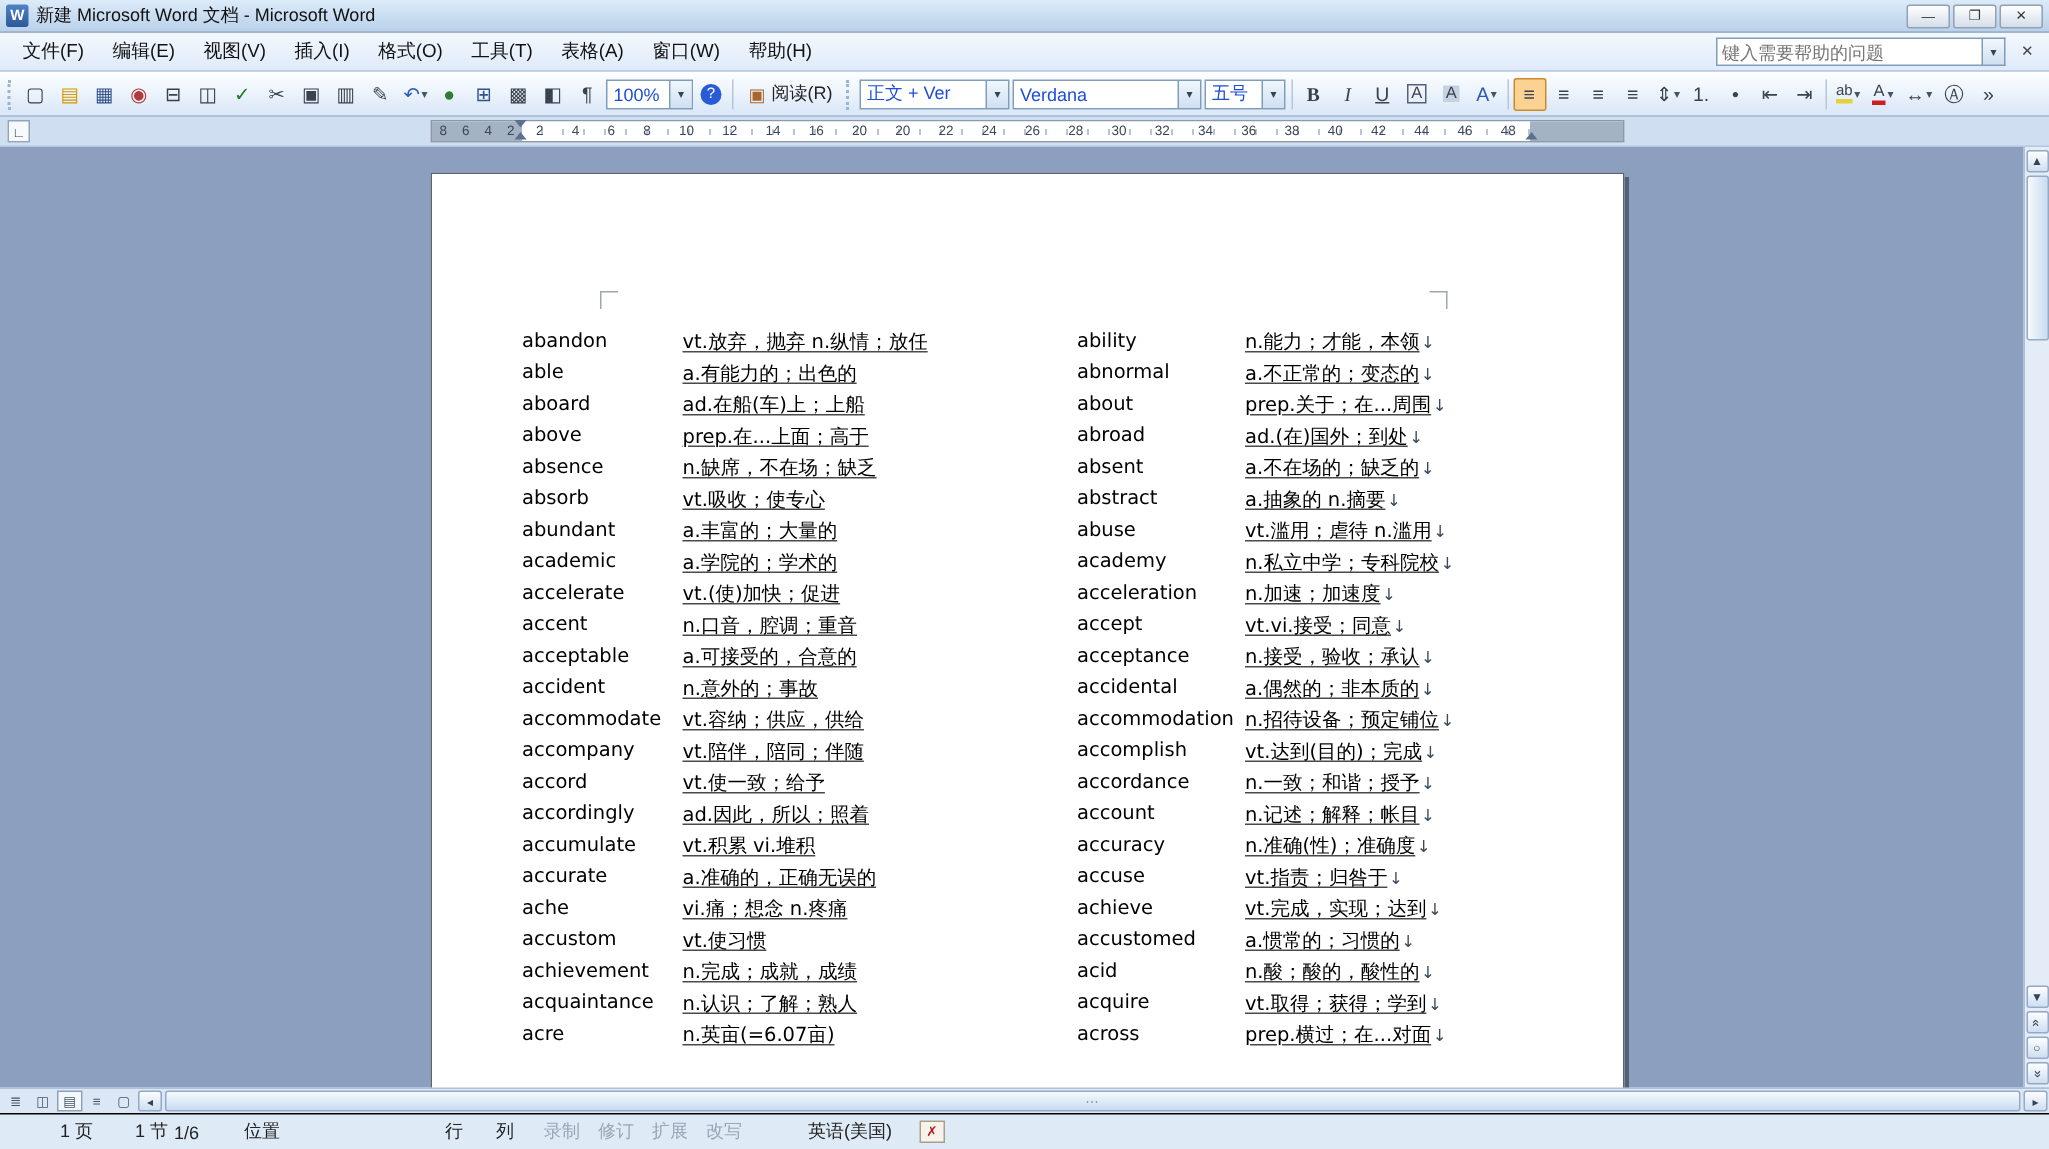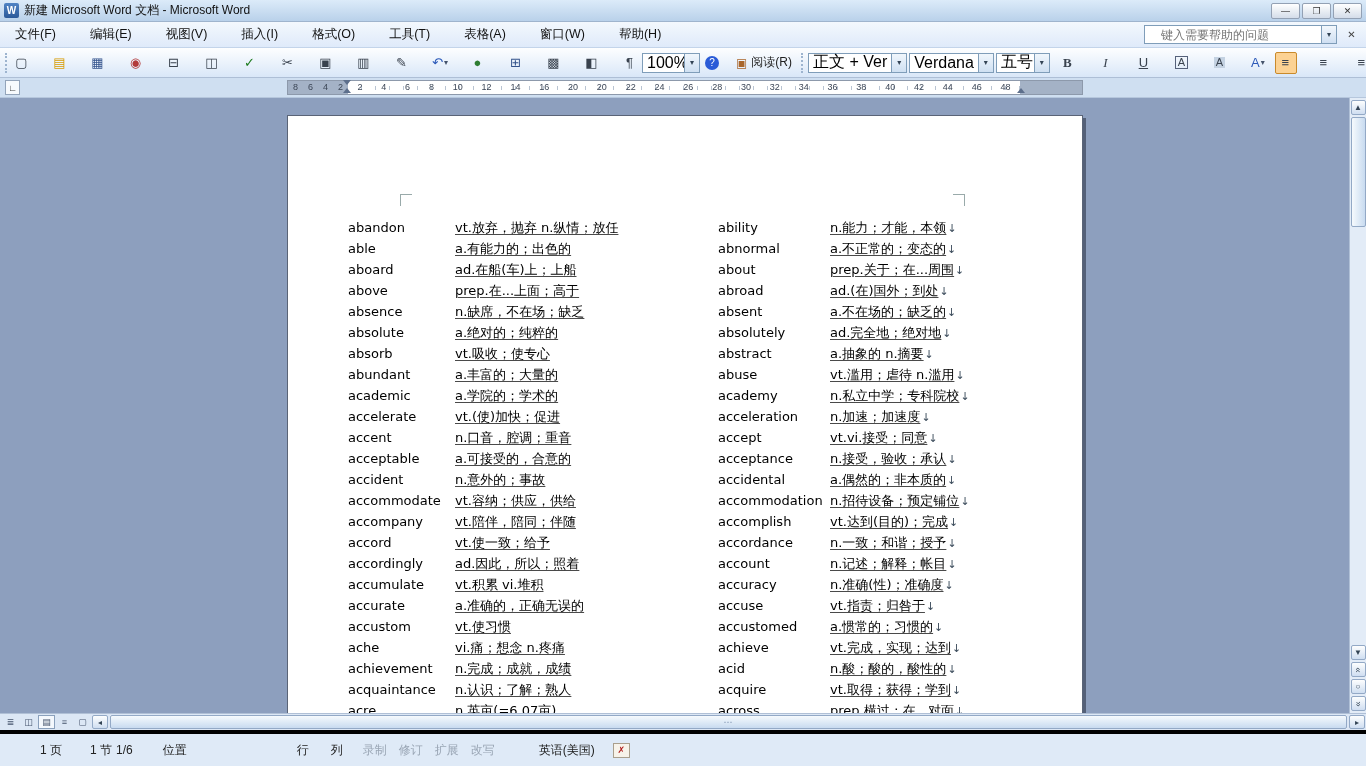--- a/index.html
+++ b/index.html
@@ -11,27 +11,27 @@
   .titlebar{height:22px;background:linear-gradient(#dcebf9,#b9d1ea);display:flex;align-items:center;padding:0 4px;border-bottom:1px solid #9fb4cd}
   .app-icon{width:15px;height:15px;background:linear-gradient(#4f83c4,#2c5a99);color:#fff;font-weight:bold;font-size:10px;display:flex;align-items:center;justify-content:center;border-radius:2px;margin-right:5px}
   .title-text{font-size:12px;color:#111}
   .win-controls{margin-left:auto;display:flex;gap:2px}
   .win-btn{width:29px;height:16px;border:1px solid #93a1b4;border-radius:2px;background:linear-gradient(#ffffff,#d4dde9);display:flex;align-items:center;justify-content:center;font-size:9px;color:#333}
 
   
   .menubar{height:26px;background:linear-gradient(#f3f8fd,#dfeafa);display:flex;align-items:center;padding:0 6px;border-bottom:1px solid #c3d4ea}
   .menu-item{padding:4px 9px;font-size:12.5px;color:#111;white-space:nowrap}
   .help-box{margin-left:auto;display:flex;align-items:center}
-  .help-input{width:178px;height:19px;border:1px solid #7f9db9;font-size:12px;padding:1px 16px;color:#555;background:#fff}
+  .help-input{width:178px;height:19px;border:1px solid #7f9db9;font-size:12px;padding:1px 3px;color:#555;background:#fff}
   .help-dd{width:15px;height:19px;border:1px solid #7f9db9;border-left:none;background:linear-gradient(#f2f7fc,#cfdff2);display:flex;align-items:center;justify-content:center;font-size:8px;color:#345}
   .mdi-close{width:17px;height:17px;margin-left:6px;display:flex;align-items:center;justify-content:center;font-size:10px;color:#444}
 
   
   .toolbar{height:30px;background:linear-gradient(#fdfeff,#d9e7f8);border-bottom:1px solid #aebfd6;display:flex;align-items:center;padding:0 3px;white-space:nowrap}
-  .tb-group{display:flex;gap:16px}
+  .tb-group{display:flex;gap:1px}
   .grip{width:4px;height:20px;border-left:2px dotted #9db4cf;margin:0 4px 0 2px}
   .sep{width:1px;height:20px;background:#b5c6da;margin:0 3px}
   .tbtn{min-width:22px;height:22px;padding:0 2px;display:flex;align-items:center;justify-content:center;font-size:13px;color:#39424e;border:1px solid transparent;border-radius:2px;cursor:default}
   .tbtn .glyph{line-height:1}
   .tbtn .dd{font-size:8px;color:#44536b;margin-left:1px}
   .tbtn[data-active="true"]{background:#fcd293;border-color:#c98a2c}
   .tbtn[data-name="open-icon"]{color:#d79b00}
   .tbtn[data-name="save-icon"]{color:#34538c}
   .tbtn[data-name="permission-icon"]{color:#b23a3a}
   .tbtn[data-name="spelling-grammar-icon"]{color:#1b7a1b;font-weight:bold}
@@ -41,21 +41,21 @@
   .tbtn[data-name="bold-icon"]{font-weight:bold;font-family:"Liberation Serif",serif}
   .tbtn[data-name="italic-icon"]{font-style:italic;font-family:"Liberation Serif",serif}
   .tbtn[data-name="underline-icon"] .glyph{text-decoration:underline}
   .tbtn[data-name="char-border-icon"] .glyph{border:1px solid #55617a;padding:0 2px;font-size:11px}
   .tbtn[data-name="char-shading-icon"] .glyph{background:#c4d2e2;padding:0 2px;font-size:11px}
   .tbtn[data-name="char-style-icon"]{color:#2a58b8}
   .tbtn[data-name="font-color-icon"] .glyph{border-bottom:3px solid #cc2020;font-size:11px;padding:0 1px}
   .tbtn[data-name="highlight-icon"] .glyph{border-bottom:3px solid #e3d23a;font-size:10px}
   .tbtn[data-name="help-icon"] .glyph{background:#2a5bd7;color:#fff;border-radius:50%;width:14px;height:14px;display:flex;align-items:center;justify-content:center;font-size:10px}
   .combo{height:20px;border:1px solid #7f9db9;background:#fff;display:flex;align-items:center;margin:0 1px}
-  .combo-val{padding:0 4px;font-size:16px;color:#000000;overflow:hidden;white-space:nowrap;flex:1}
+  .combo-val{padding:0 4px;font-size:12px;color:#1d4ed8;overflow:hidden;white-space:nowrap;flex:1}
   .combo-arrow{width:15px;height:100%;border-left:1px solid #7f9db9;background:linear-gradient(#f0f6fc,#cfe0f2);display:flex;align-items:center;justify-content:center;font-size:8px;color:#345}
   .w-zoom{width:58px}.w-style{width:100px}.w-font{width:126px}.w-size{width:54px}
   .read-btn{display:flex;align-items:center;gap:4px;height:22px;padding:0 6px;border:1px solid transparent;border-radius:2px;font-size:12px;color:#222}
   .read-book{color:#a9662c;font-size:12px}
 
   
   .ruler-row{height:20px;background:#cfdff1;position:relative;border-bottom:1px solid #b6c7dd}
   .tab-selector{position:absolute;left:5px;top:2px;width:15px;height:15px;background:#f7fafd;border:1px solid #93a4ba;display:flex;align-items:center;justify-content:center;font-size:9px;color:#444}
   .ruler{position:absolute;left:287px;top:2px;width:796px;height:15px;display:flex;border:1px solid #8d99ab;background:#fff}
   .r-margin{width:60px;background:#a4b2c6;display:flex;align-items:center;justify-content:space-around}
@@ -92,21 +92,21 @@
   
   .hscroll-row{height:17px;background:#dce7f5;border-top:1px solid #b0c0d6;display:flex;align-items:center}
   .viewbar{display:flex;align-items:center;padding-left:2px;gap:1px}
   .vw{width:17px;height:14px;display:flex;align-items:center;justify-content:center;font-size:9px;color:#44536b;border:1px solid transparent}
   .vw[data-active="true"]{background:#f4f8fd;border-color:#8aa0bc}
   .hs-btn{width:16px;height:14px;background:linear-gradient(#fdfefe,#cfdef1);border:1px solid #93a9c6;border-radius:2px;display:flex;align-items:center;justify-content:center;font-size:8px;color:#345;margin:0 1px}
   .hs-track{flex:1;height:14px;position:relative;background:#ecf2f9;margin:0 1px}
   .hs-thumb{position:absolute;inset:0;background:linear-gradient(#f6fafd,#c8dbf0);border:1px solid #93a9c6;border-radius:2px;display:flex;align-items:center;justify-content:center;color:#7d93b0;font-size:9px;letter-spacing:1px}
 
   
-  .statusbar{height:36px;background:#dfeaf7;border-top:4px solid #000000;display:flex;align-items:center;font-size:12px;color:#222;padding-left:40px}
+  .statusbar{height:24px;background:#dfeaf7;border-top:1px solid #000000;display:flex;align-items:center;font-size:12px;color:#222;padding-left:40px}
   .st{white-space:nowrap}
   .gap28{margin-left:28px}.gap20{margin-left:4px}.gap30{margin-left:30px}.gap110{margin-left:110px}.gap22{margin-left:22px}
   .modes{display:flex;gap:12px;margin-left:20px}
   .status-mode{color:#9aa6b5}
   .lang{margin-left:44px}
   .spell-icon{margin-left:18px;width:17px;height:15px;background:#f7f3ea;border:1px solid #a99f8d;display:flex;align-items:center;justify-content:center;color:#b02020;font-size:9px;font-weight:bold}
 </style>
 </head>
 <body>
 
@@ -411,26 +411,20 @@
               <span class="c w2" data-name="word-right">abroad</span>
               <span class="c d2" data-name="definition-right"><span class="deftext">ad.(在)国外；到处</span><span class="pmark" data-name="line-break-mark">↓</span></span>
             </div>
             <div class="vrow" data-name="vocab-row">
               <span class="c w1" data-name="word-left">absence</span>
               <span class="c d1" data-name="definition-left"><span class="deftext">n.缺席，不在场；缺乏</span></span>
               <span class="c w2" data-name="word-right">absent</span>
               <span class="c d2" data-name="definition-right"><span class="deftext">a.不在场的；缺乏的</span><span class="pmark" data-name="line-break-mark">↓</span></span>
             </div>
             <div class="vrow" data-name="vocab-row">
-              <span class="c w1" data-name="word-left">absolute</span>
-              <span class="c d1" data-name="definition-left"><span class="deftext">a.绝对的；纯粹的</span></span>
-              <span class="c w2" data-name="word-right">absolutely</span>
-              <span class="c d2" data-name="definition-right"><span class="deftext">ad.完全地；绝对地</span><span class="pmark" data-name="line-break-mark">↓</span></span>
-            </div>
-            <div class="vrow" data-name="vocab-row">
               <span class="c w1" data-name="word-left">absorb</span>
               <span class="c d1" data-name="definition-left"><span class="deftext">vt.吸收；使专心</span></span>
               <span class="c w2" data-name="word-right">abstract</span>
               <span class="c d2" data-name="definition-right"><span class="deftext">a.抽象的 n.摘要</span><span class="pmark" data-name="line-break-mark">↓</span></span>
             </div>
             <div class="vrow" data-name="vocab-row">
               <span class="c w1" data-name="word-left">abundant</span>
               <span class="c d1" data-name="definition-left"><span class="deftext">a.丰富的；大量的</span></span>
               <span class="c w2" data-name="word-right">abuse</span>
               <span class="c d2" data-name="definition-right"><span class="deftext">vt.滥用；虐待 n.滥用</span><span class="pmark" data-name="line-break-mark">↓</span></span>
@@ -495,30 +489,30 @@
               <span class="c w2" data-name="word-right">accuracy</span>
               <span class="c d2" data-name="definition-right"><span class="deftext">n.准确(性)；准确度</span><span class="pmark" data-name="line-break-mark">↓</span></span>
             </div>
             <div class="vrow" data-name="vocab-row">
               <span class="c w1" data-name="word-left">accurate</span>
               <span class="c d1" data-name="definition-left"><span class="deftext">a.准确的，正确无误的</span></span>
               <span class="c w2" data-name="word-right">accuse</span>
               <span class="c d2" data-name="definition-right"><span class="deftext">vt.指责；归咎于</span><span class="pmark" data-name="line-break-mark">↓</span></span>
             </div>
             <div class="vrow" data-name="vocab-row">
+              <span class="c w1" data-name="word-left">ache</span>
+              <span class="c d1" data-name="definition-left"><span class="deftext">vi.痛；想念 n.疼痛</span></span>
+              <span class="c w2" data-name="word-right">achieve</span>
+              <span class="c d2" data-name="definition-right"><span class="deftext">vt.完成，实现；达到</span><span class="pmark" data-name="line-break-mark">↓</span></span>
+            </div>
+            <div class="vrow" data-name="vocab-row">
               <span class="c w1" data-name="word-left">accustom</span>
               <span class="c d1" data-name="definition-left"><span class="deftext">vt.使习惯</span></span>
               <span class="c w2" data-name="word-right">accustomed</span>
               <span class="c d2" data-name="definition-right"><span class="deftext">a.惯常的；习惯的</span><span class="pmark" data-name="line-break-mark">↓</span></span>
-            </div>
-            <div class="vrow" data-name="vocab-row">
-              <span class="c w1" data-name="word-left">ache</span>
-              <span class="c d1" data-name="definition-left"><span class="deftext">vi.痛；想念 n.疼痛</span></span>
-              <span class="c w2" data-name="word-right">achieve</span>
-              <span class="c d2" data-name="definition-right"><span class="deftext">vt.完成，实现；达到</span><span class="pmark" data-name="line-break-mark">↓</span></span>
             </div>
             <div class="vrow" data-name="vocab-row">
               <span class="c w1" data-name="word-left">achievement</span>
               <span class="c d1" data-name="definition-left"><span class="deftext">n.完成；成就，成绩</span></span>
               <span class="c w2" data-name="word-right">acid</span>
               <span class="c d2" data-name="definition-right"><span class="deftext">n.酸；酸的，酸性的</span><span class="pmark" data-name="line-break-mark">↓</span></span>
             </div>
             <div class="vrow" data-name="vocab-row">
               <span class="c w1" data-name="word-left">acquaintance</span>
               <span class="c d1" data-name="definition-left"><span class="deftext">n.认识；了解；熟人</span></span>

